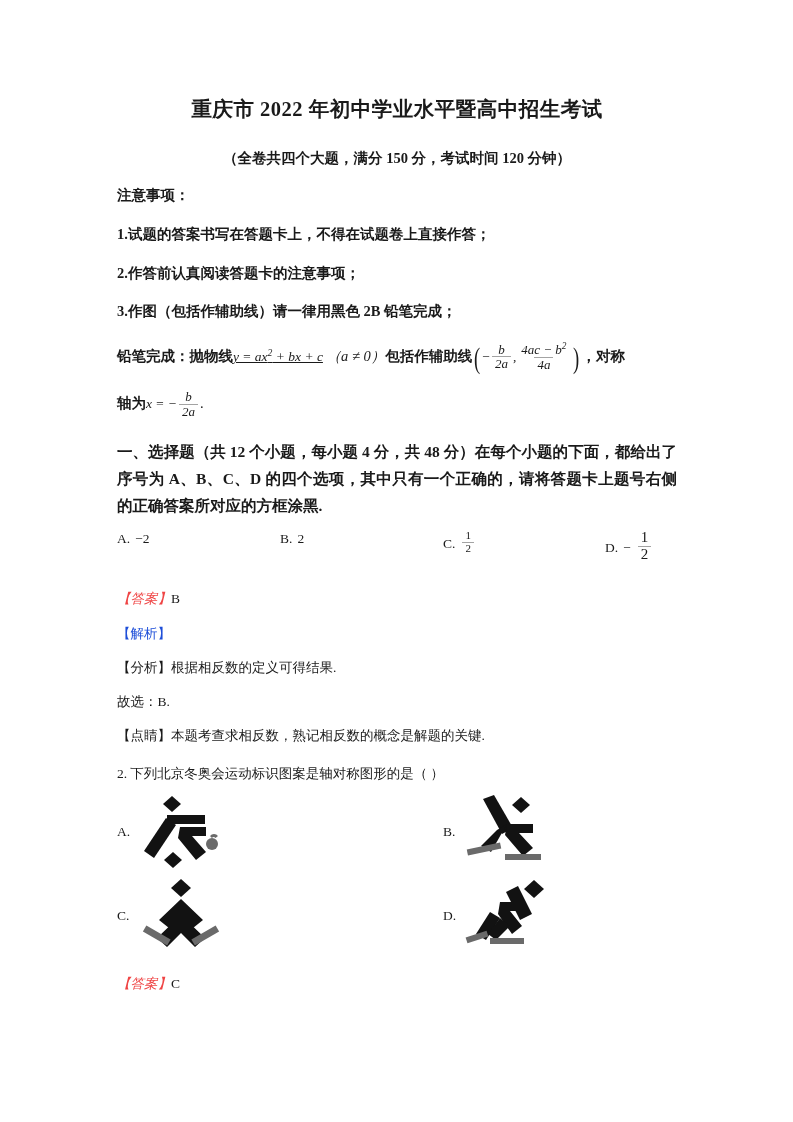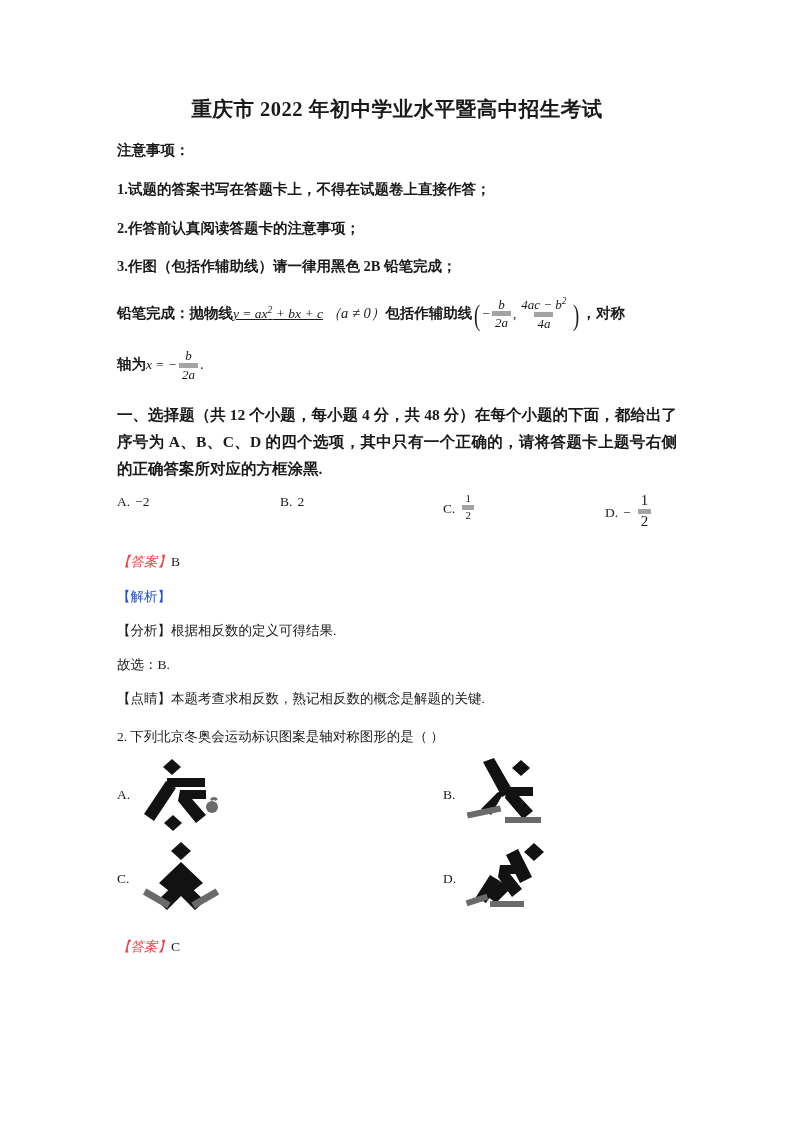--- a/index.html
+++ b/index.html
@@ -32,21 +32,21 @@
   .ans-line { font-size:13.5px; margin-top:14px; line-height:1.5; }
   .tag-blue { color:#ef4444;font-style:italic; }
   .tag-blue-l { color:#1d4ed8; }
 
   
   .mi { font-style:italic; font-family:"Liberation Serif","DejaVu Serif",serif; }
   .sup { font-size:.72em; vertical-align:super; }
   .frac { display:inline-flex; flex-direction:column; align-items:center; vertical-align:middle;
           margin:0 2px; line-height:1.06; position:relative; top:-1px; }
   .frac .nu { padding:0 3px; }
-  .frac .de { padding:0 3px; border-top:5px solid #a3a3a3; }
+  .frac .de { padding:0 3px; border-top:1px solid #a3a3a3; }
   .frac.sm { font-size:11px; }
   .frac.md { font-size:13px; }
   .paren-big { display:inline-flex; align-items:center; font-size:30px; font-weight:300;
                transform:scaleX(.62); line-height:0; position:relative; top:0px; }
   .vecgrp { display:inline-flex; align-items:center; vertical-align:middle; }
 
   
   .pict-row { position:relative; height:80px; margin-top:8px; }
   .pict-cell { position:absolute; top:0; display:flex; align-items:flex-start; gap:6px; }
   .pict-cell .lbl { font-size:13.5px; padding-top:30px; }
@@ -54,20 +54,21 @@
 </style>
 </head>
 <body>
 
 <div class="page">
  <div class="inner">
 
   <div class="title1">重庆市 2022 年初中学业水平暨高中招生考试</div>
 
 
+  <div class="subtitle">（全卷共四个大题，满分 150 分，考试时间 120 分钟）</div>
 
   <div class="bold-line">注意事项：</div>
   <div class="bold-line">1.试题的答案书写在答题卡上，不得在试题卷上直接作答；</div>
   <div class="bold-line">2.作答前认真阅读答题卡的注意事项；</div>
   <div class="bold-line">3.作图（包括作辅助线）请一律用黑色 2B 铅笔完成；</div>
 
   <div class="para" style="margin-top:20px;">
     <b>铅笔完成：</b><b>抛物线</b><span class="mi" style="font-size:13.5px;text-decoration:underline;"><span>y = ax</span><span class="sup">2</span><span> + bx + c</span></span>
     <span class="mi">（a ≠ 0）</span><b>包括作辅助线</b><span class="vecgrp">
           <span class="paren-big">(</span>

